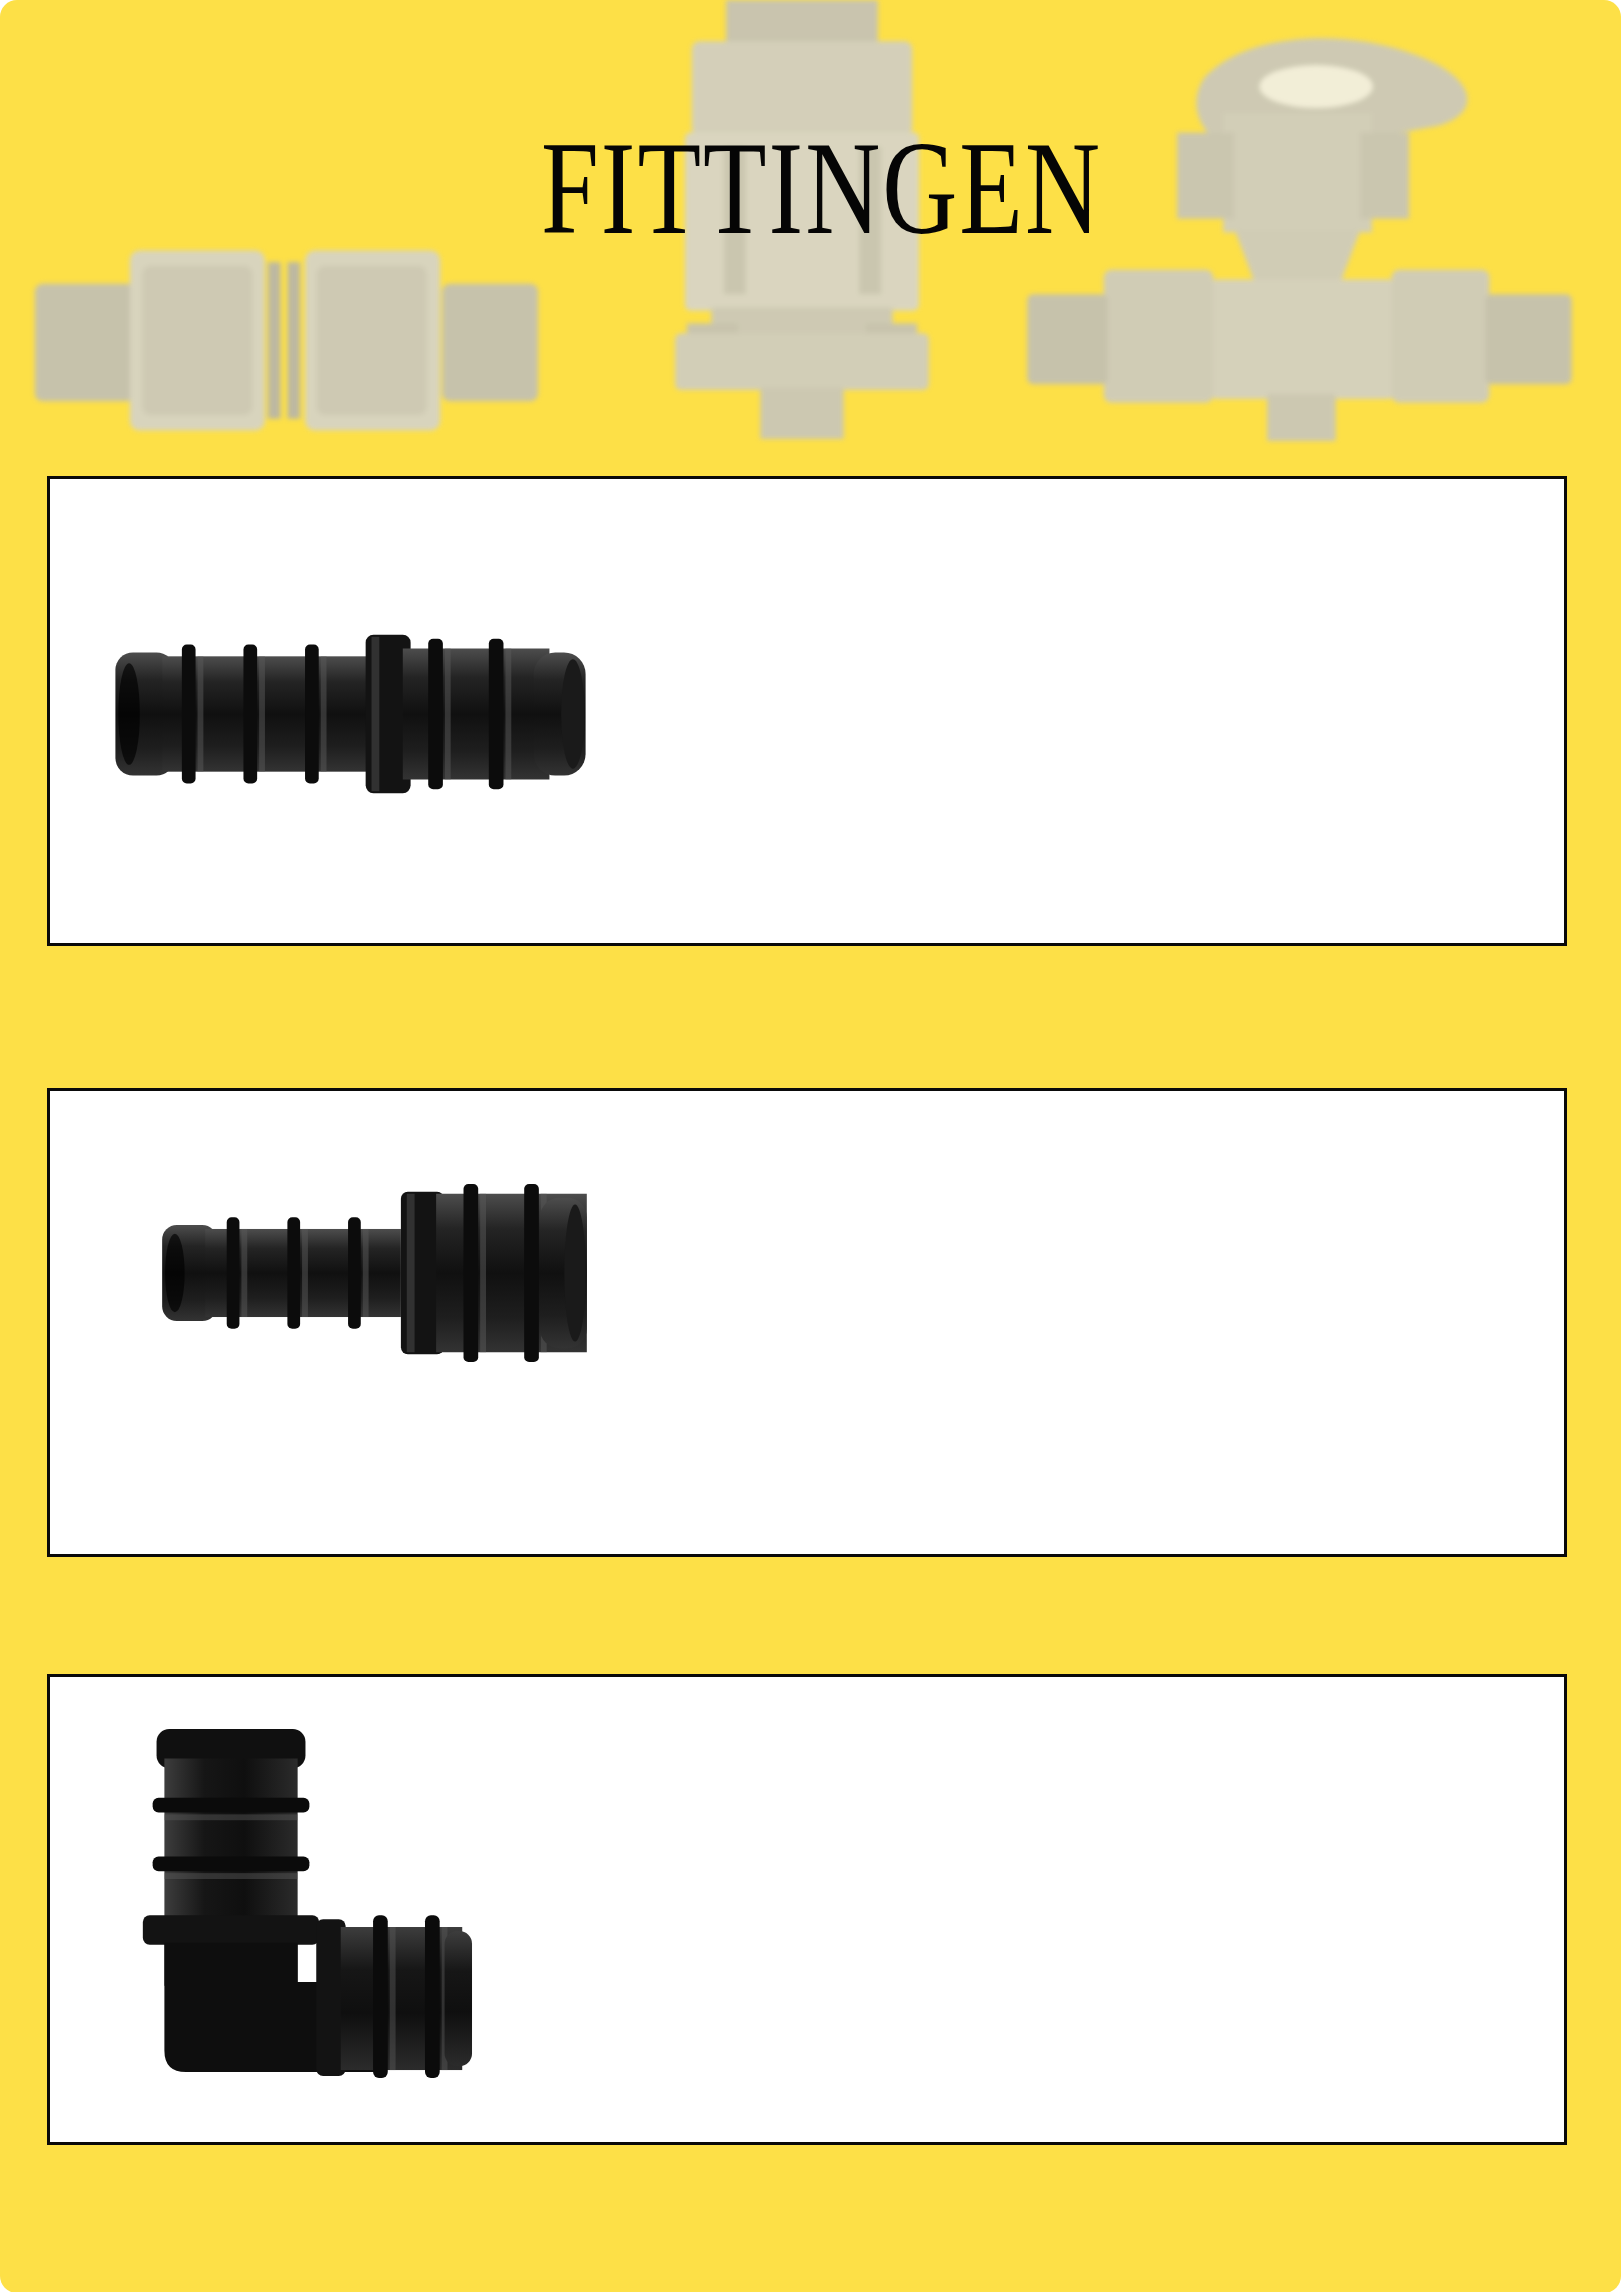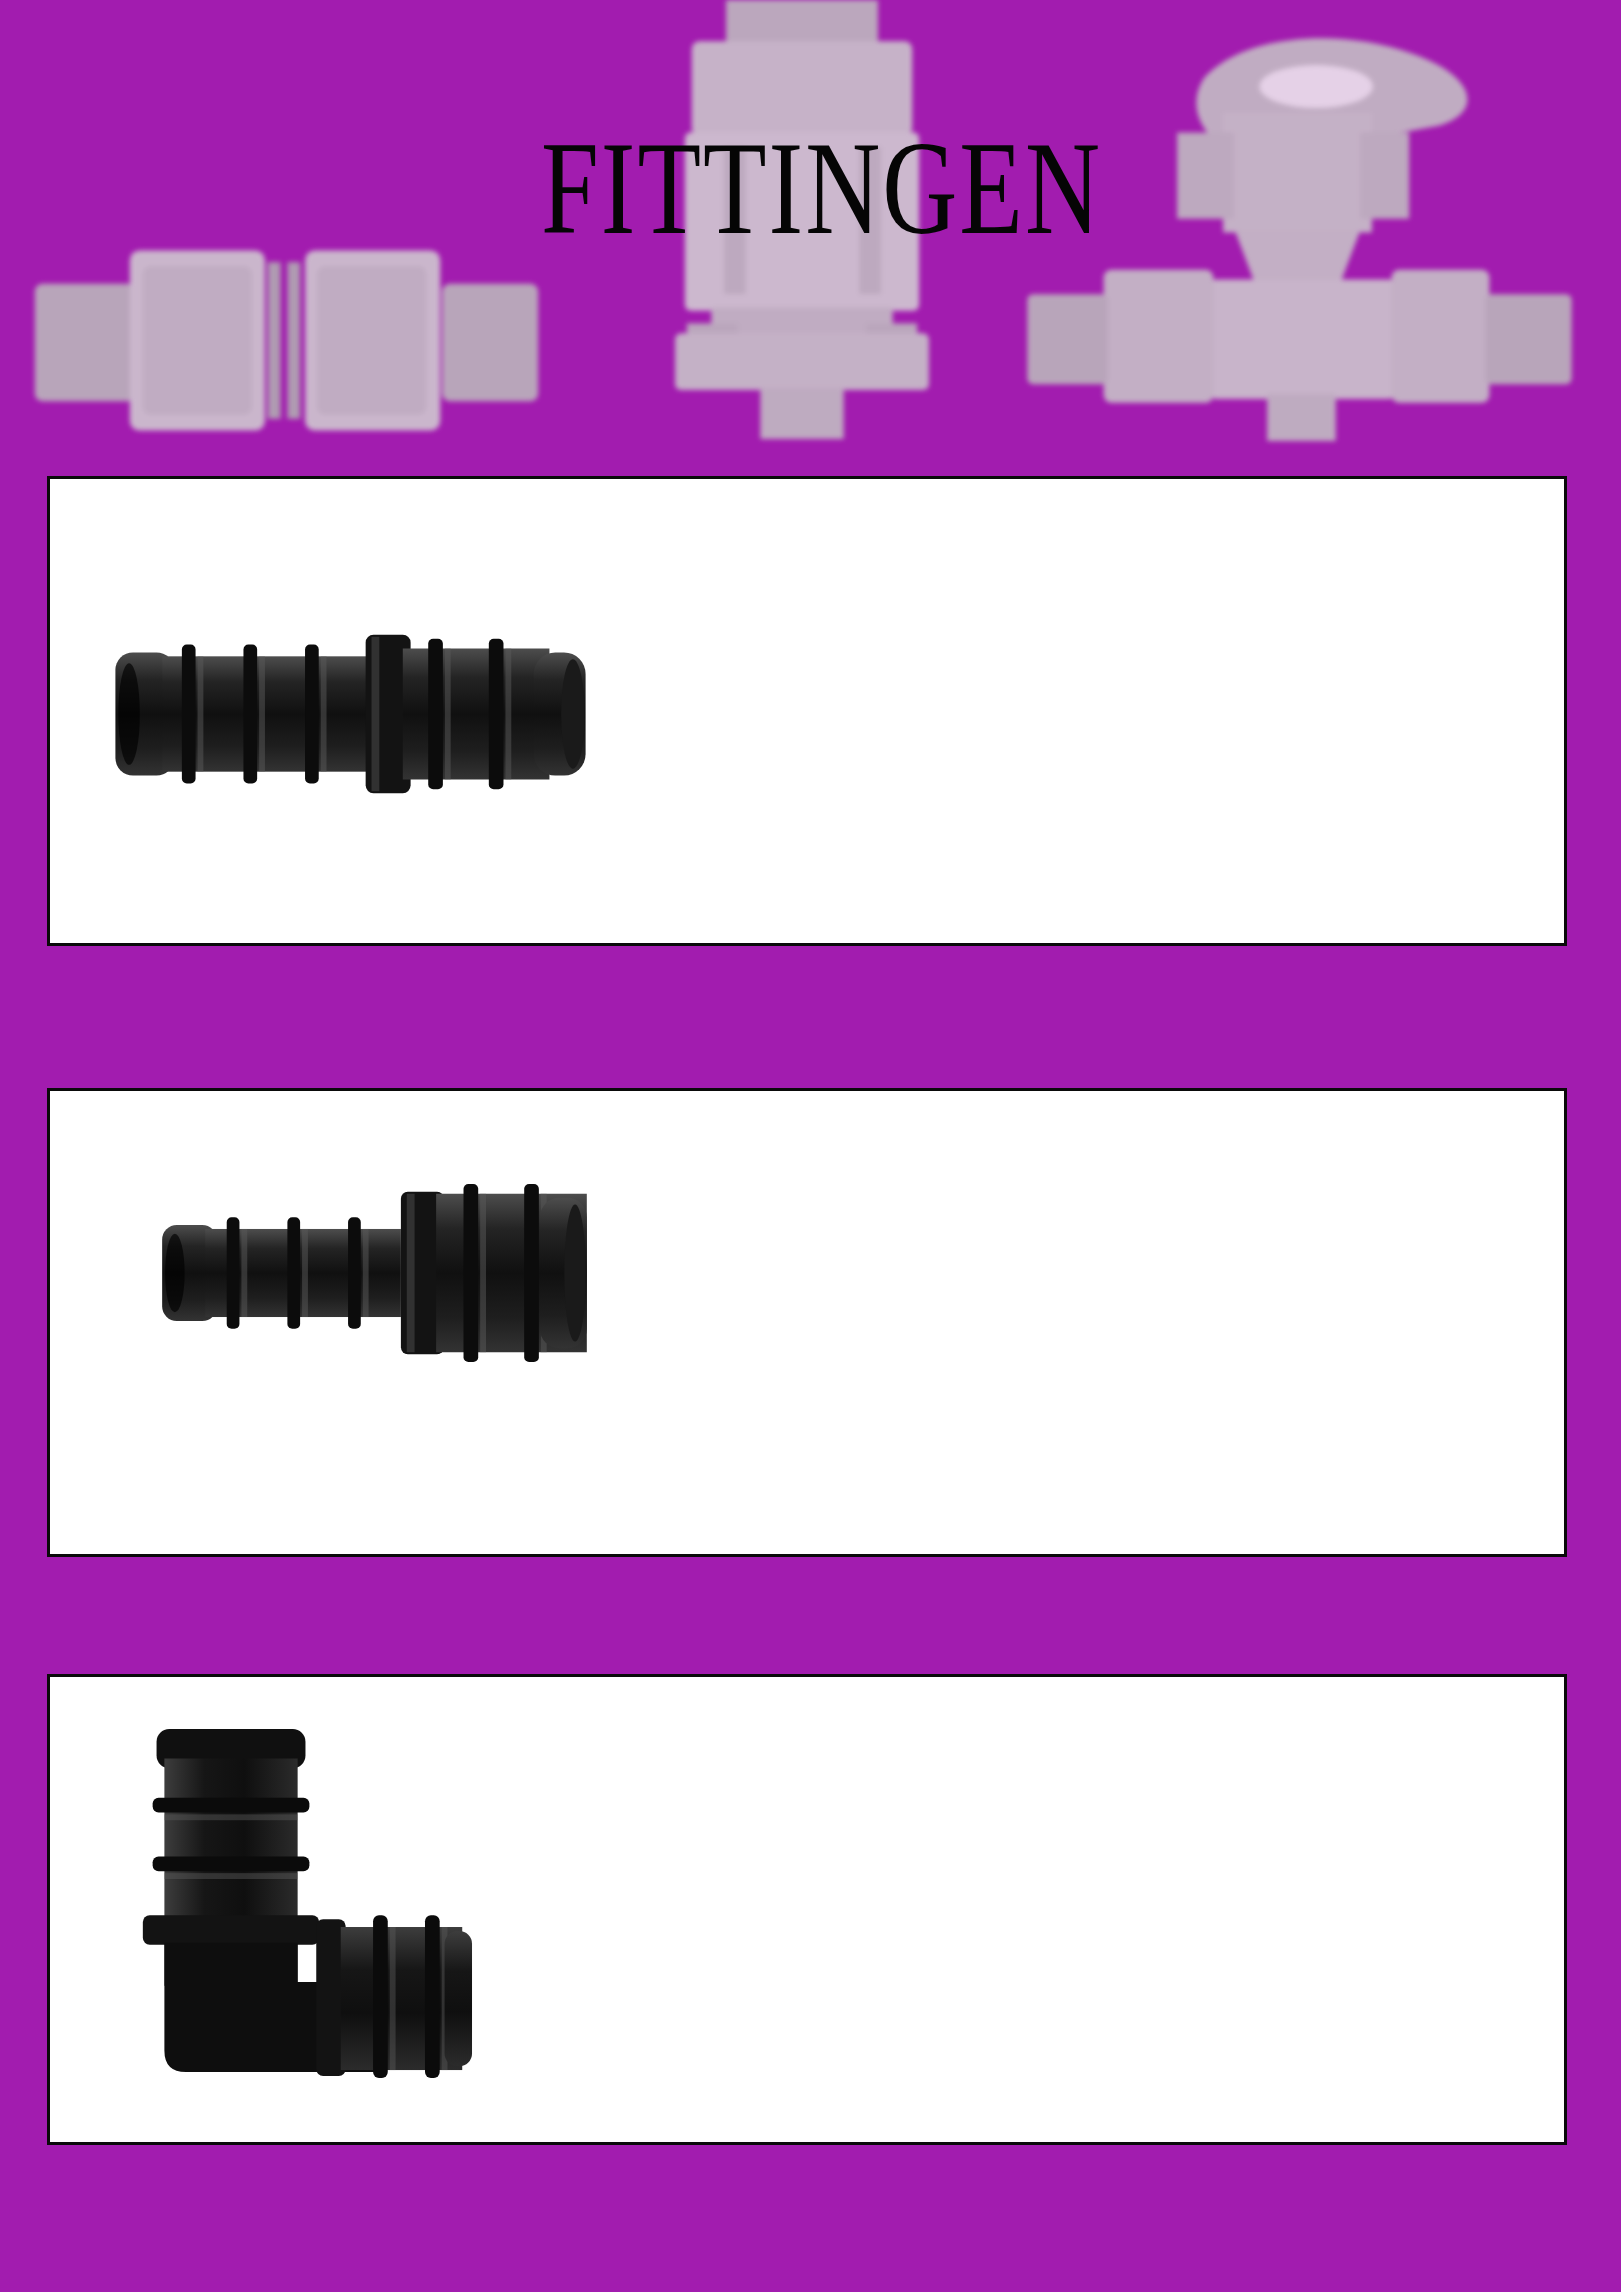--- a/index.html
+++ b/index.html
@@ -1,21 +1,22 @@
 <!DOCTYPE html>
 <html><head>
 <meta charset="utf-8">
 <style>
   html,body{margin:0;padding:0;background:#ffffff;}
   .page{
     position:relative;
     width:1621px;height:2293px;
-    background:#a21caf;
+    background:#fde047;
     font-family:"DejaVu Serif", serif;
     overflow:hidden;
+    border-radius:17px;
   }
   .page-title{
     position:absolute;
     left:541px;top:122px;
     font-family:"Liberation Serif", serif;
     font-size:104px;
     letter-spacing:2px;
     color:#050505;
     line-height:1;
     transform:scale(1,1.28);

